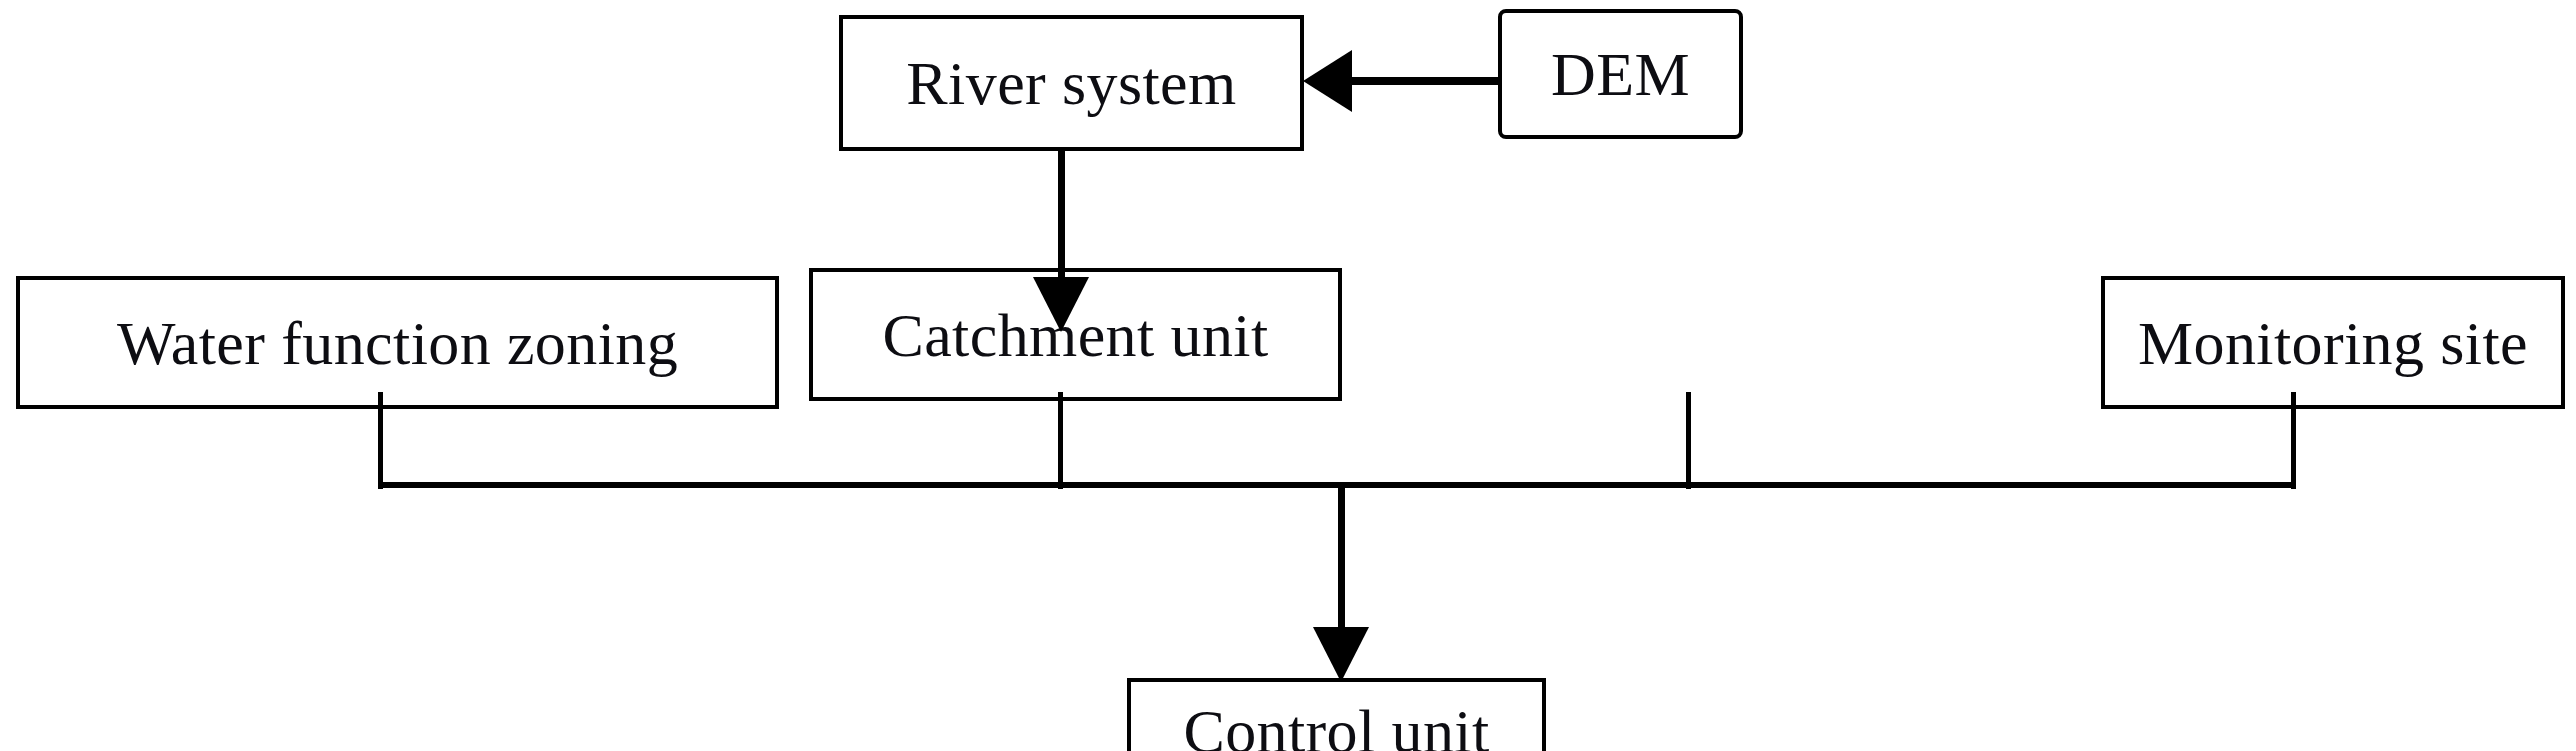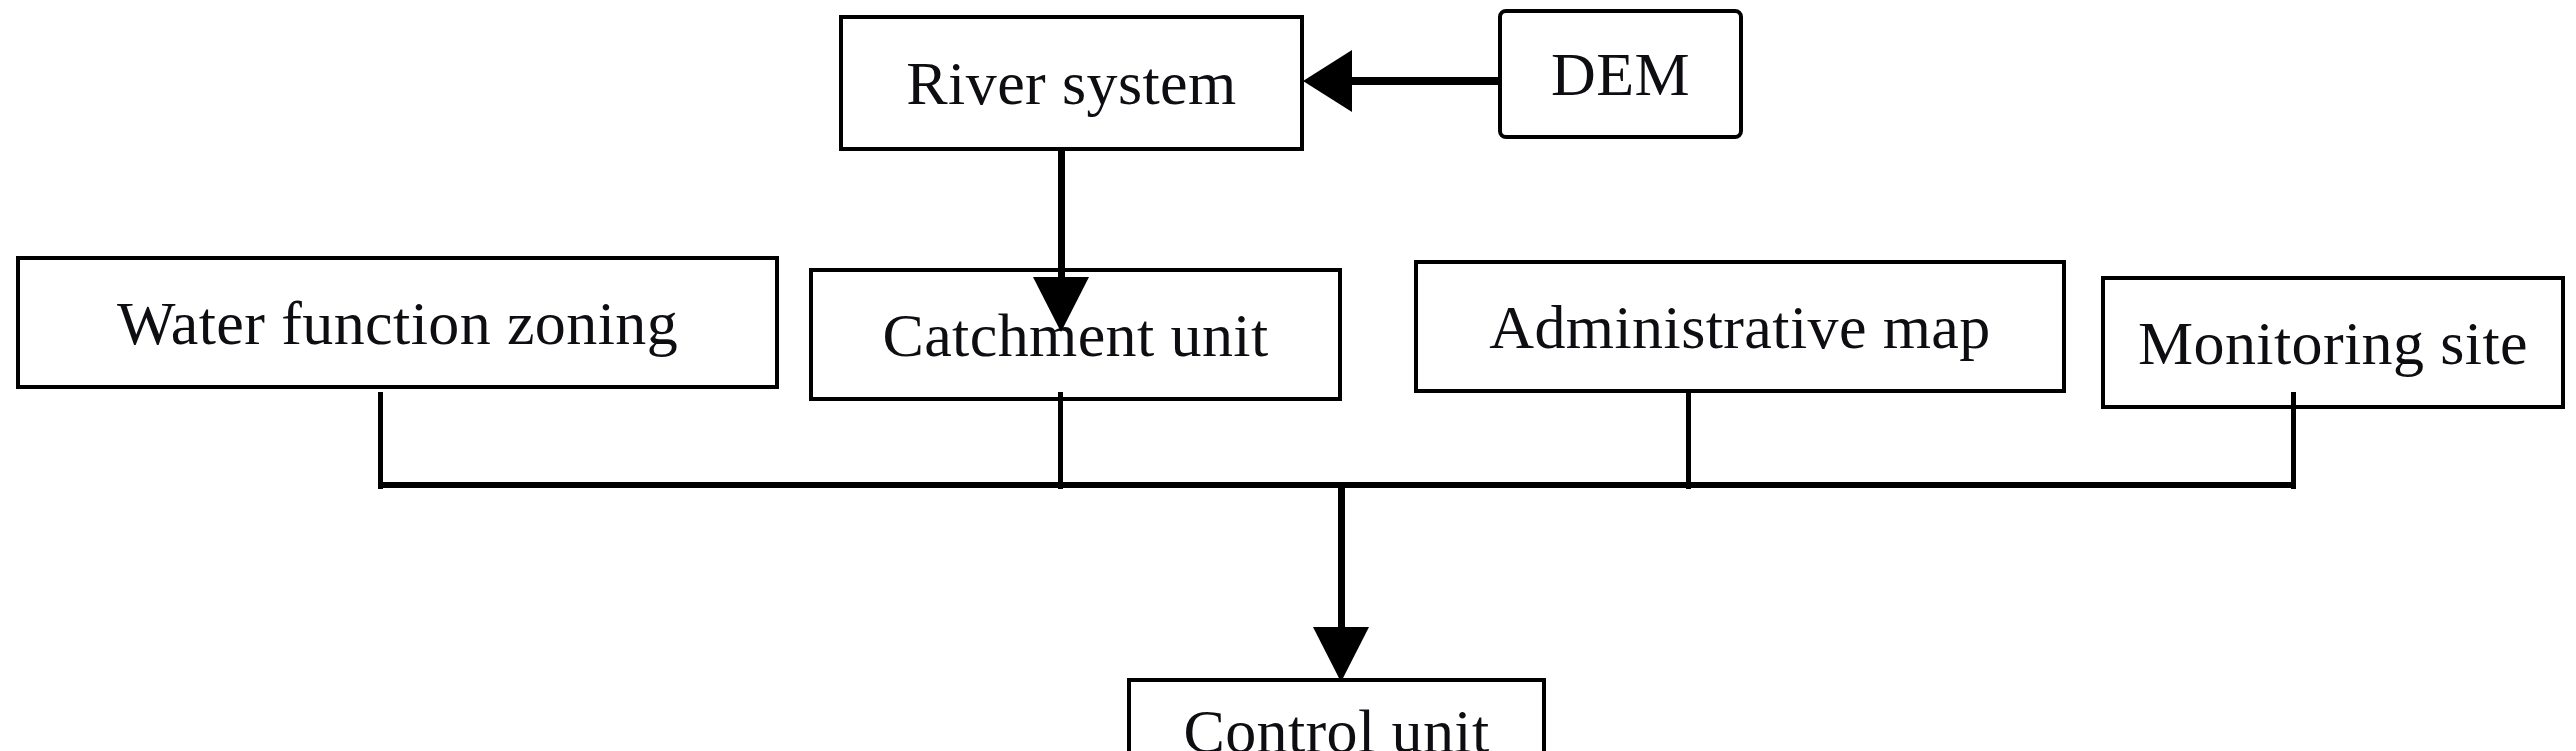--- a/index.html
+++ b/index.html
@@ -33,21 +33,21 @@
   .node .node-label {
     display: block;
     font-size: 62px;
     font-weight: 400;
     color: #0d0d12;
   }
 
   
   #node-river-system      { left: 839px; top: 15.4px;  width: 465px;  height: 136px; }
   #node-dem               { left: 1498px; top: 9px;  width: 245px;  height: 130px; border-radius: 8px; }
-  #node-water-function    { left: 16px;   top: 256px; width: 763px; height: 133px; }
+  #node-water-function    { left: 16px;   top: 276px; width: 763px; height: 133px; }
   #node-catchment-unit    { left: 809px; top: 260px; width: 533px;  height: 133px; margin-top: 8px; }
   #node-administrative    { left: 1414px; top: 260px; width: 652px;  height: 133px; }
   #node-monitoring-site   { left: 2101px; top: 276px; width: 464px;  height: 133px; }
   #node-control-unit      { left: 1127px; top: 678px; width: 419px;  height: 105px; }
 
   
   .edge-h {
     position: absolute;
     height: 7.7px;
     background: #000000;
@@ -111,23 +111,20 @@
   </div>
 
   <div class="node" id="node-water-function">
     <span class="node-label">Water function zoning</span>
   </div>
 
   <div class="node" id="node-catchment-unit">
     <span class="node-label">Catchment unit</span>
   </div>
 
-  <div class="node" id="node-administrative">
-    <span class="node-label">Administrative map</span>
-  </div>
 
   <div class="node" id="node-monitoring-site">
     <span class="node-label">Monitoring site</span>
   </div>
 
   <div class="node" id="node-control-unit">
     <span class="node-label">Control unit</span>
   </div>
 
   <div class="edge-h" id="edge-dem-to-river"></div>

